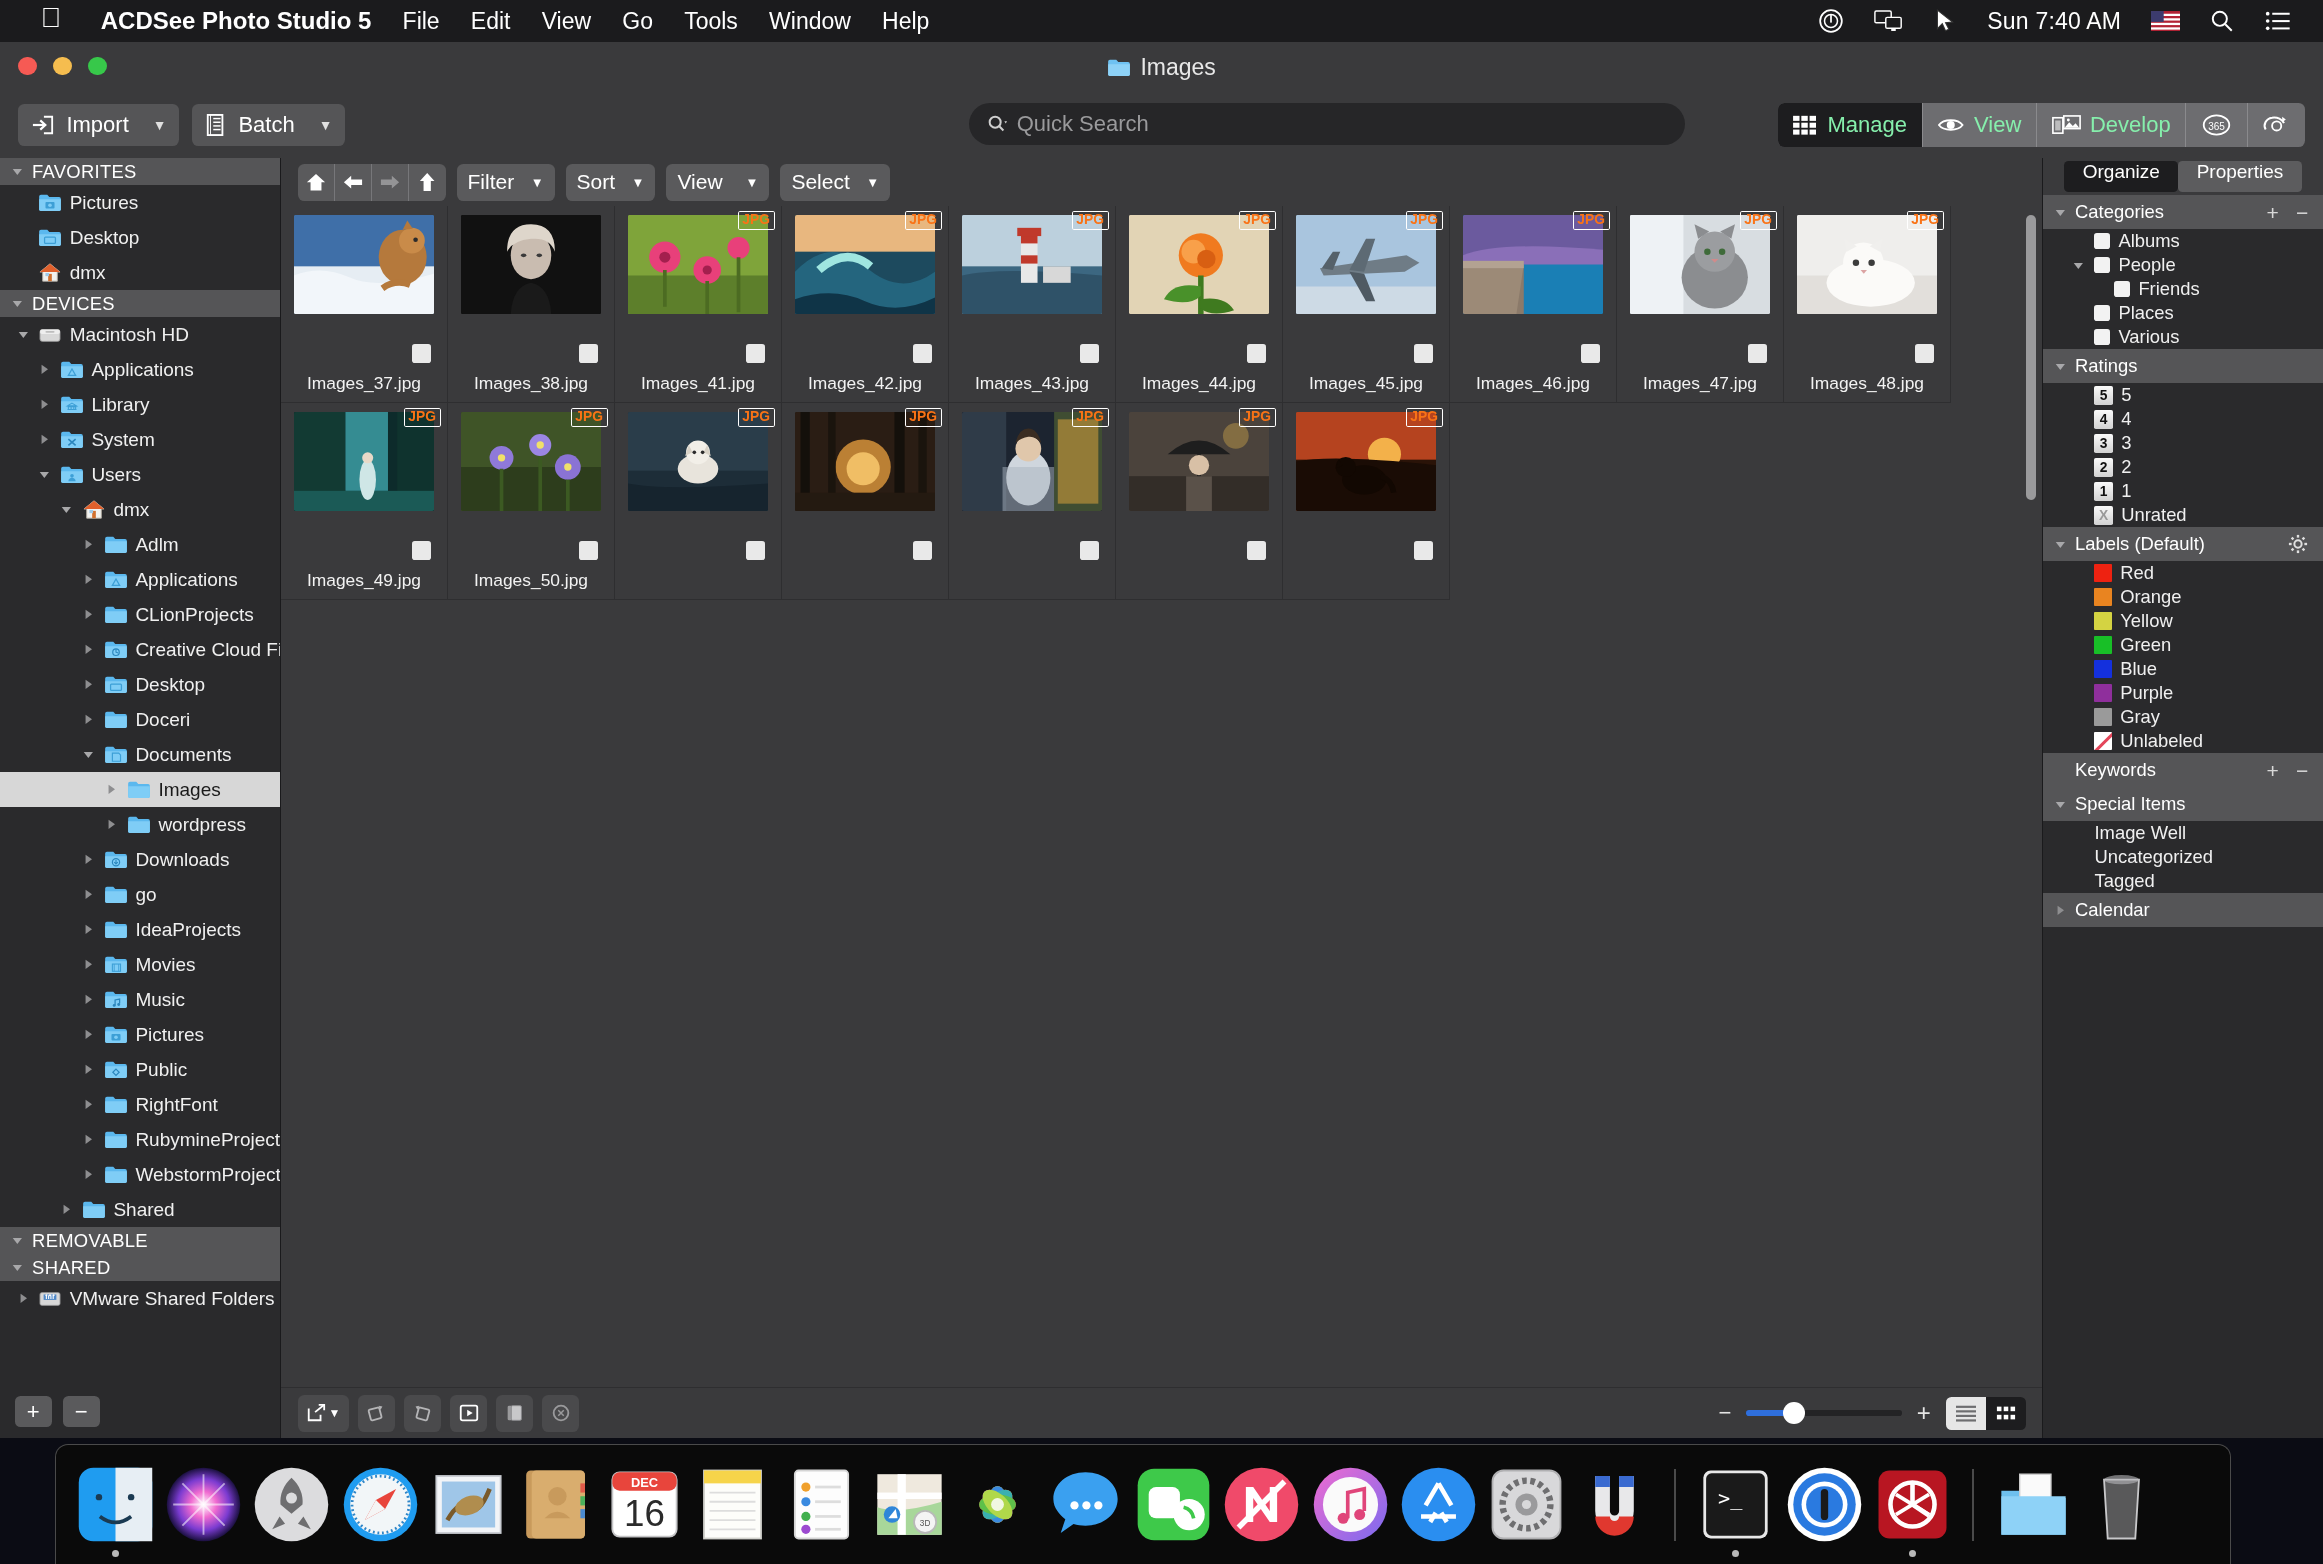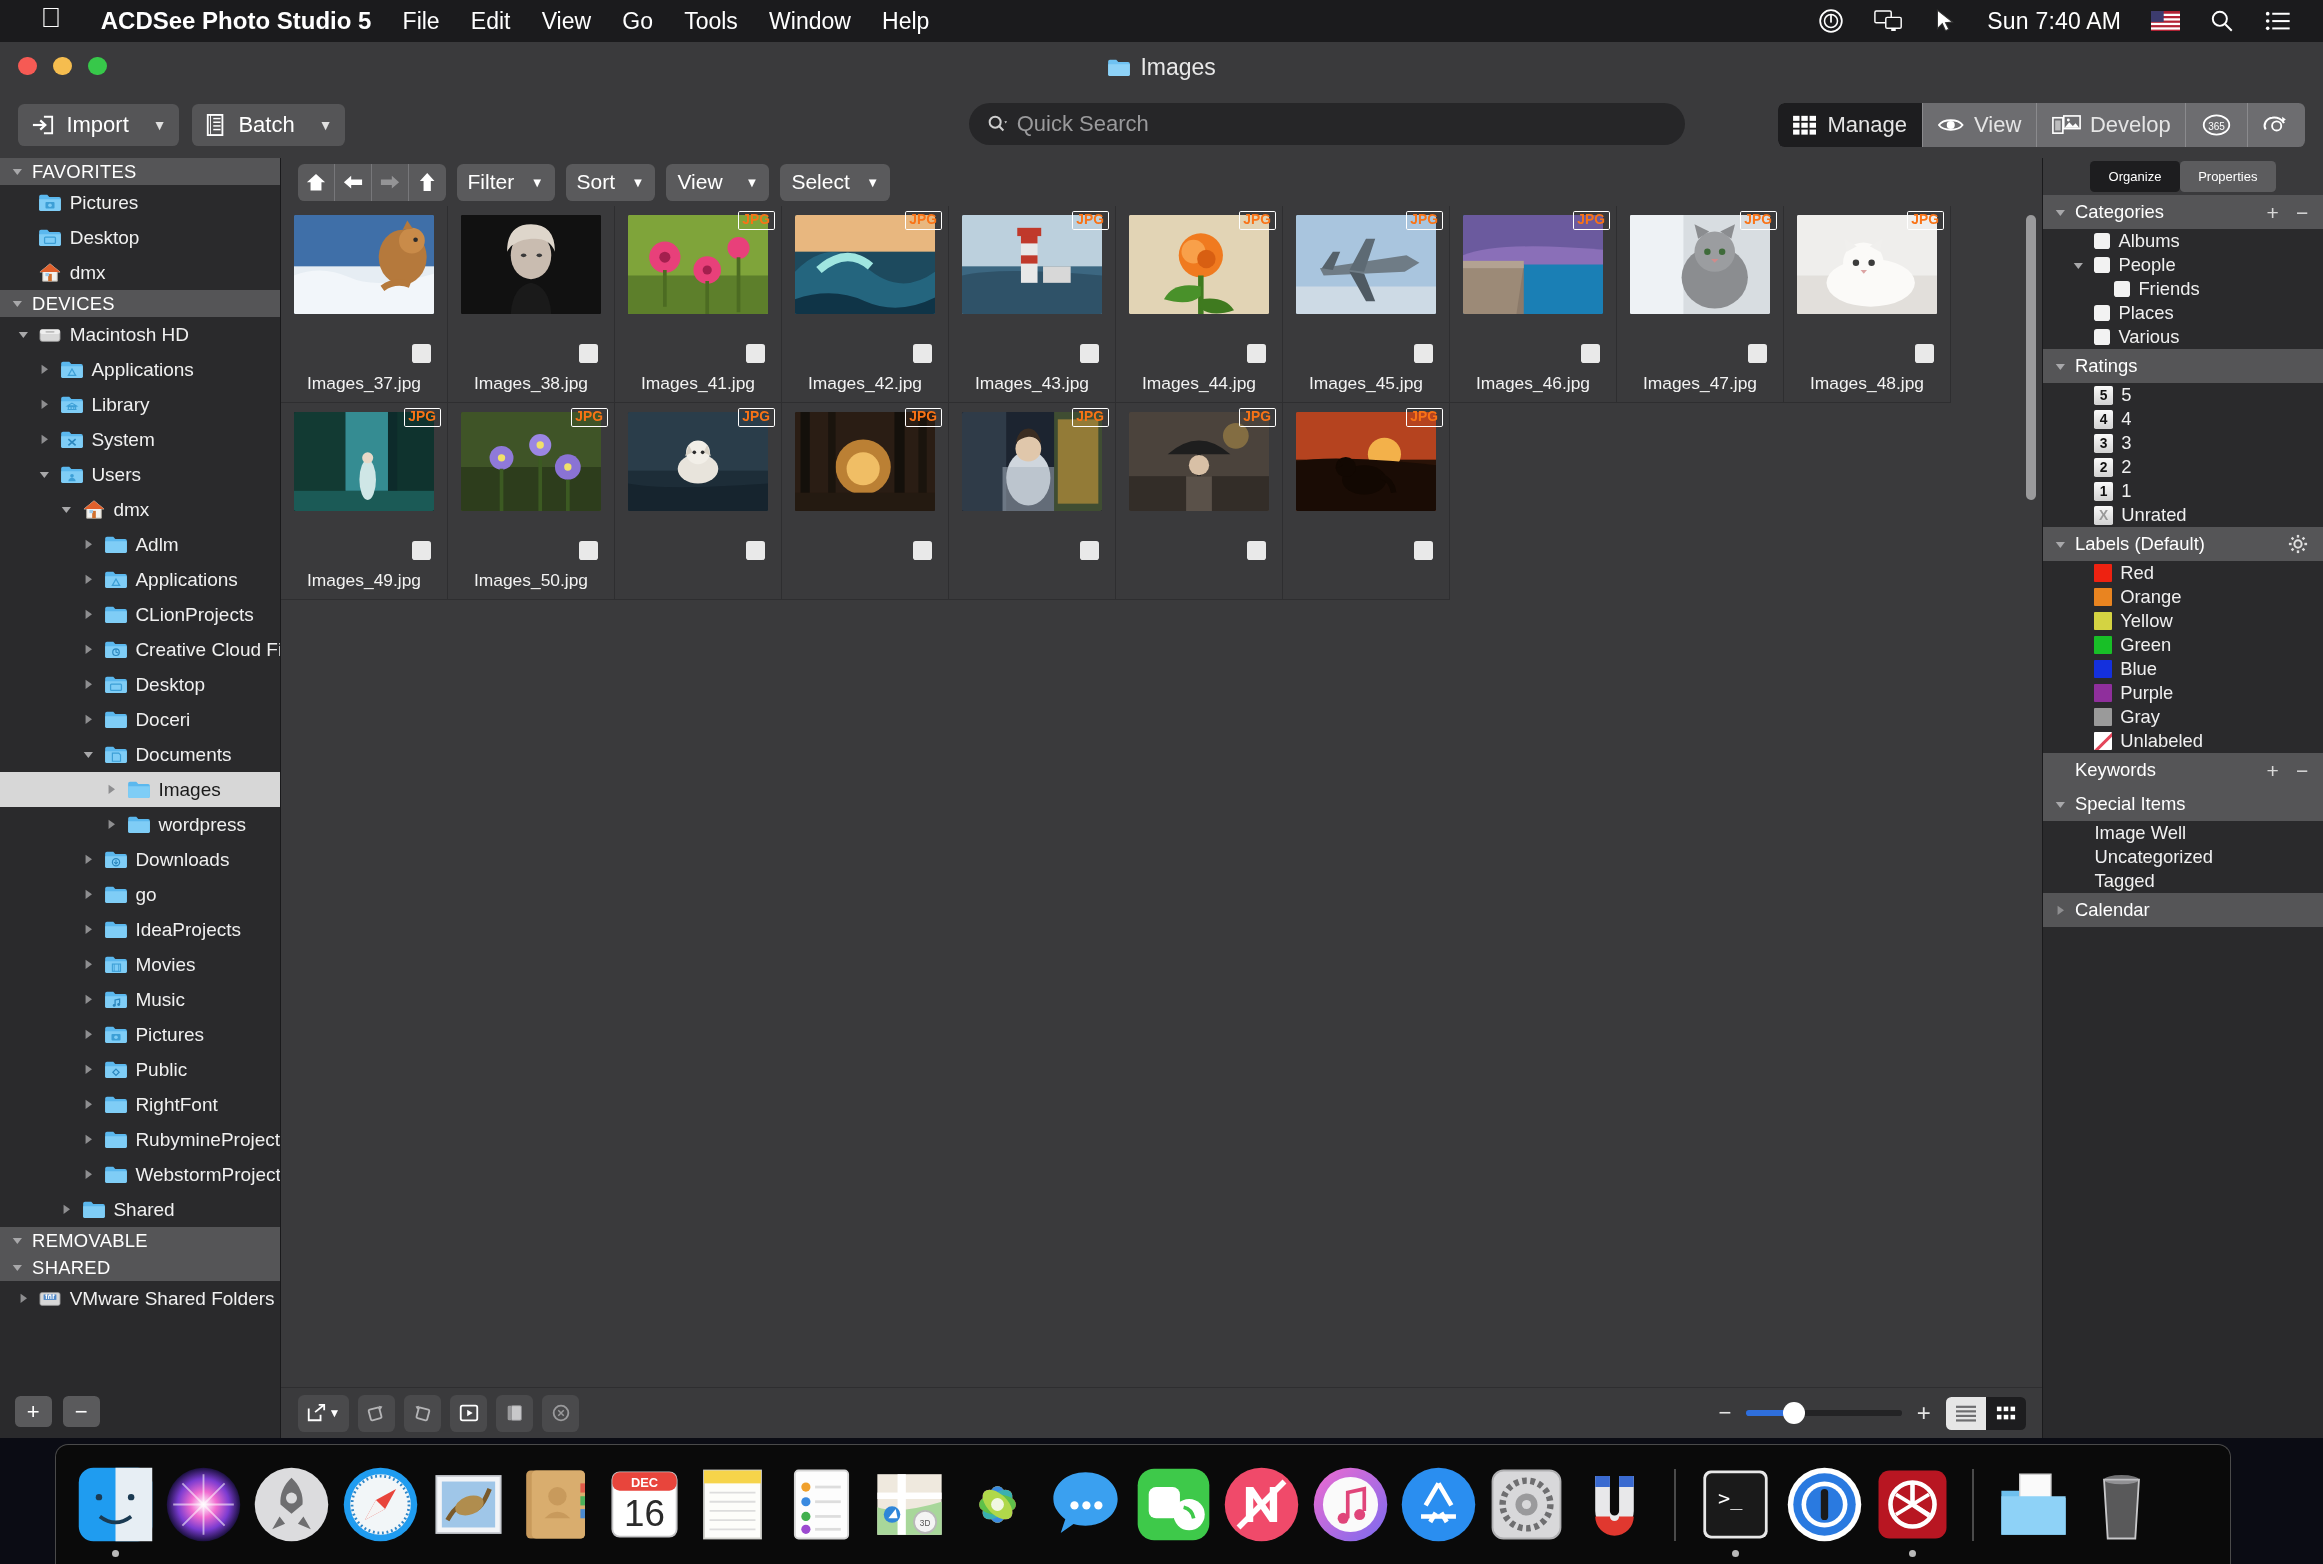--- a/index.html
+++ b/index.html
@@ -70,21 +70,21 @@
     display: flex; align-items: center; padding: 0 16.5px; gap: 9.2px;
   }
   .searchbox .ph { color: #9a9a9c; font-size: 22px; }
   .modes {
     position: absolute; right: 18.4px; top: 11px; height: 44px;
     background: #6d6d70; border-radius: 6.4px; display: flex; align-items: center;
     overflow: hidden;
   }
   .mode {
     display: flex; align-items: center; gap: 9.2px;
-    padding: 0 14.7px; height: 44px; color: #e5e5e5; font-size: 22px;
+    padding: 0 14.7px; height: 44px; color: #86efac; font-size: 22px;
     border-right: 0.9px solid #8a8a8d;
   }
   .mode.active { background: #1d1d1f; }
   .mode:last-child { border-right: none; }
 
   
   .body { flex: 1; display: flex; min-height: 0; }
 
   
   .sidebar {
@@ -184,22 +184,22 @@
     justify-content: center; color: #f0f0f0; font-size: 21px;
   }
 
   
   .rightpanel {
     width: 281px; background: #2a2a2c; border-left: 0.9px solid #1a1a1c;
     display: flex; flex-direction: column;
   }
   .tabs { height: 37px; background: #3a3a3c; display: flex; align-items: center; justify-content: center; gap: 0; }
   .tab {
-    padding: 0 18.4px; height: 31px; display: flex; align-items: center;
-    color: #fff; font-size: 13px; border-radius: 4.6px;
+    padding: 0 18.4px; height: 31px; display: flex; align-items: flex-start;
+    color: #fff; font-size: 19px; border-radius: 4.6px;
   }
   .tab.active { background: #1d1d1f; }
   .tab.inactive { background: #5c5c5e; }
   .sec-head {
     background: #555557; height: 34px; display: flex; align-items: center;
     color: #fff; font-size: 18.4px; padding: 0 9.2px; gap: 6.4px;
   }
   .sec-head .gap { flex: 1; }
   .sec-head .ctl { color: #d8d8d8; font-size: 21px; padding: 0 5.5px; line-height: 1; }
   .r-row {

